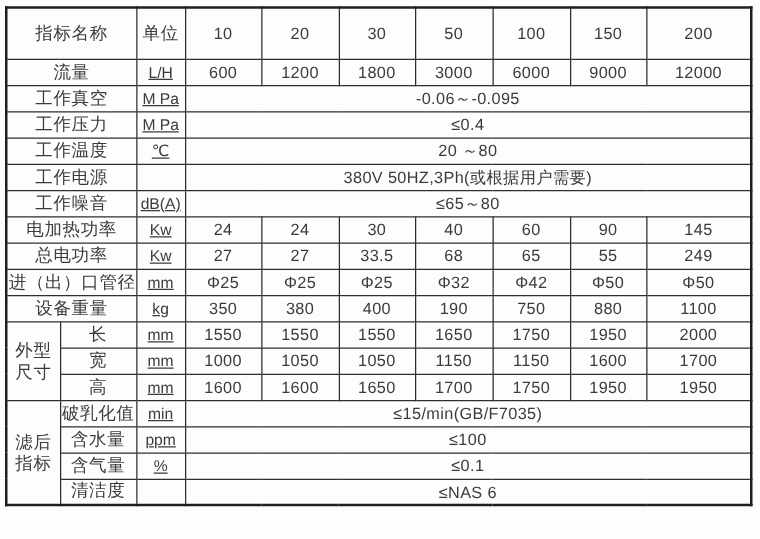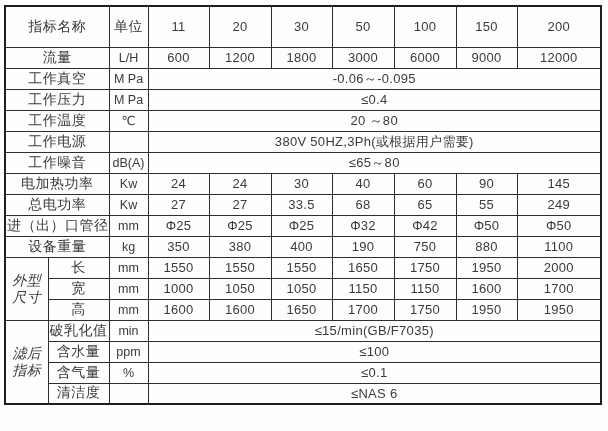--- a/index.html
+++ b/index.html
@@ -24,22 +24,22 @@
     border: 1px solid #2e2e2e;
     text-align: center;
     vertical-align: middle;
     padding: 0 1px;
     font-weight: normal;
     overflow: hidden;
   }
   thead th { height: 41px; }
   tbody td { height: 21px; }
   .lbl  { font-size: 14px; white-space: nowrap; letter-spacing: 0.5px; }
-  .grp  { font-size: 14px; line-height: 17px; padding: 0 7px; letter-spacing: 0.5px; font-style: italic; }
-  .unit { font-size: 12.5px; }
+  .grp  { font-size: 14px; line-height: 17px; padding: 0 7px; letter-spacing: 0.5px; }
+  .unit { font-size: 12.5px; text-decoration: underline; }
   .val  { font-size: 13px; letter-spacing: 0.3px; }
 </style>
 </head>
 <body>
 
 <table class="spec">
   <colgroup>
     <col style="width:43px">
       <col style="width:61px">
       <col style="width:39px">
@@ -48,21 +48,21 @@
       <col style="width:61px">
     <col style="width:62px">
       <col style="width:62px">
       <col style="width:61px">
     <col style="width:84px">
   </colgroup>
   <thead>
     <tr>
       <th colspan="2" class="lbl">指标名称</th>
       <th class="lbl">单位</th>
-      <th class="val">11</th>
+      <th class="val">10</th>
       <th class="val">20</th>
       <th class="val">30</th>
       <th class="val">50</th>
       <th class="val">100</th>
       <th class="val">150</th>
       <th class="val">200</th>
     </tr>
   </thead>
   <tbody>
     <tr>

